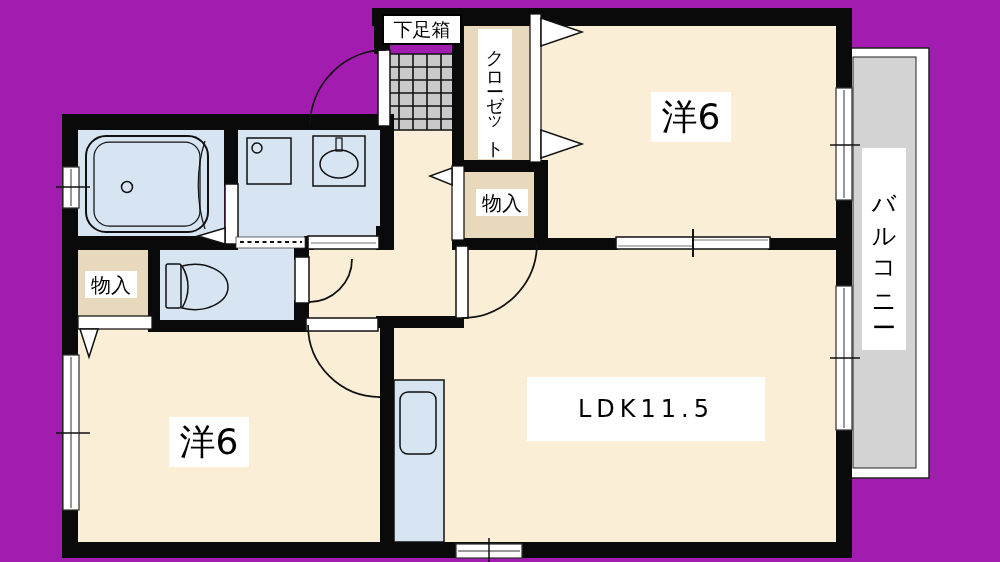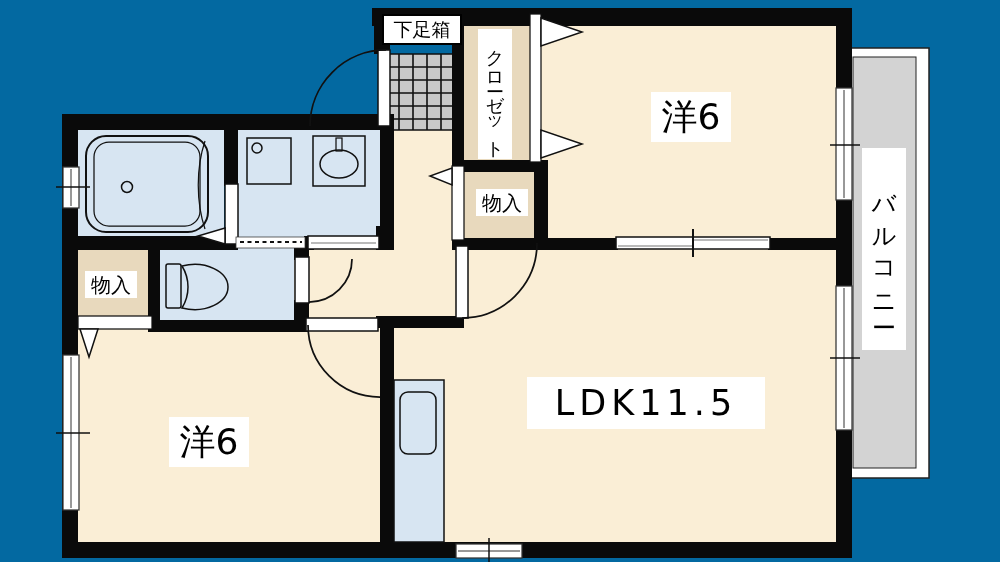--- a/index.html
+++ b/index.html
@@ -1,35 +1,35 @@
 <!DOCTYPE html>
 <html><head>
 <meta charset="utf-8">
 <style>
   html,body{margin:0;padding:0;background:#ffffff;}
   .plan{
-    position:relative;width:1000px;height:562px;background:#0369a1;
+    position:relative;width:1000px;height:562px;background:#a21caf;
     font-family:"DejaVu Sans","Liberation Sans",sans-serif;
     overflow:hidden;
   }
   .plan svg{position:absolute;left:0;top:0;}
   .lbl{
     position:absolute;background:#ffffff;color:#000;
     display:flex;align-items:center;justify-content:center;
     white-space:nowrap;line-height:1;
   }
   .lbl-box{border:2.5px solid #000;}
   .lbl-vert{writing-mode:vertical-rl;text-orientation:upright;}
   .lbl-shoebox{left:382px;top:14px;width:76px;height:27px;font-size:19px;}
   .lbl-closet{left:478px;top:29px;width:34px;height:130px;font-size:18px;letter-spacing:2px;}
   .lbl-storage-upper{left:476px;top:189px;width:52px;height:27px;font-size:20px;}
   .lbl-storage-lower{left:85px;top:271px;width:52px;height:27px;font-size:20px;}
   .lbl-bed-upper{left:651px;top:92px;width:80px;height:50px;font-size:36px;}
   .lbl-bed-lower{left:169px;top:417px;width:80px;height:50px;font-size:36px;}
-  .lbl-ldk{left:527px;top:377px;width:238px;height:52px;font-size:35px;letter-spacing:5px;}
+  .lbl-ldk{left:527px;top:377px;width:238px;height:64px;font-size:24px;letter-spacing:5px;}
   .lbl-balcony{left:862px;top:148px;width:44px;height:202px;font-size:24px;letter-spacing:7px;}
 </style>
 </head>
 <body>
 
 <div class="plan">
 
   <svg width="1000" height="562" viewBox="0 0 1000 562">
 
     <g>

